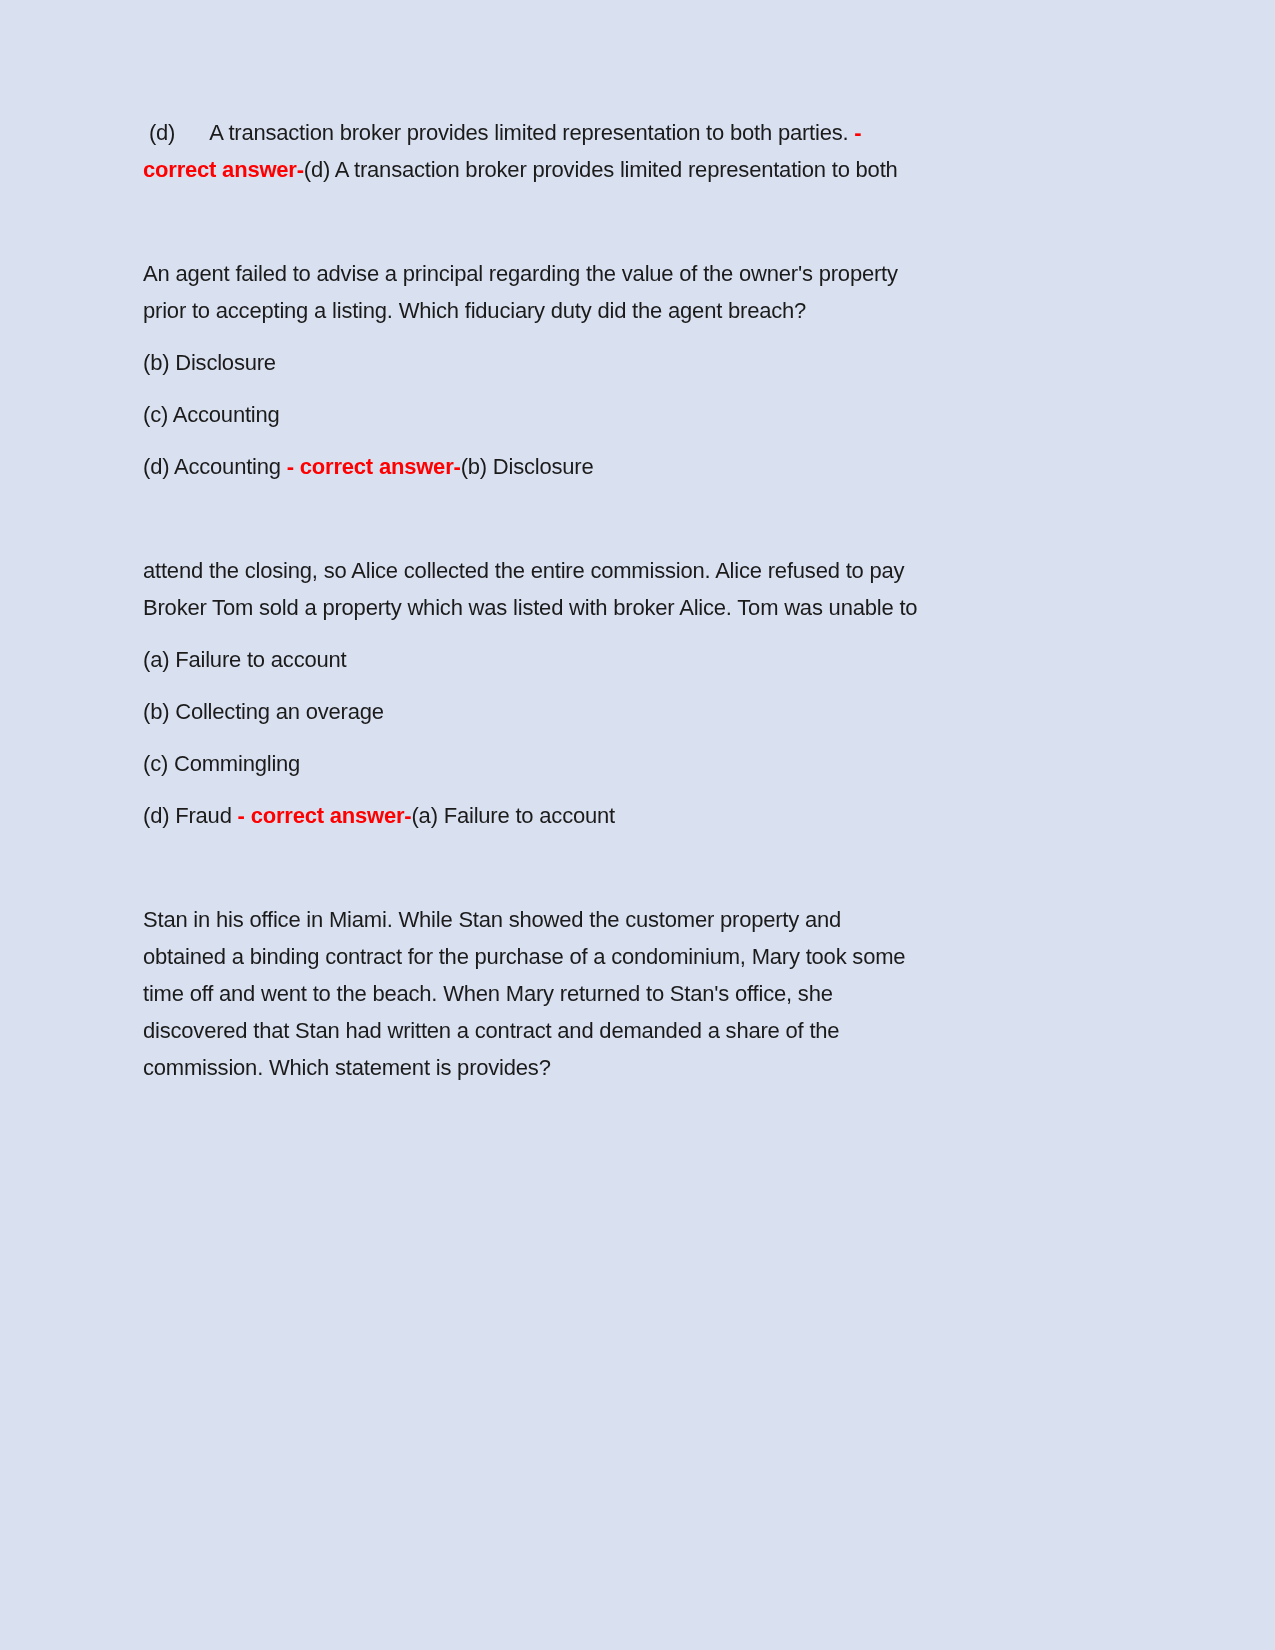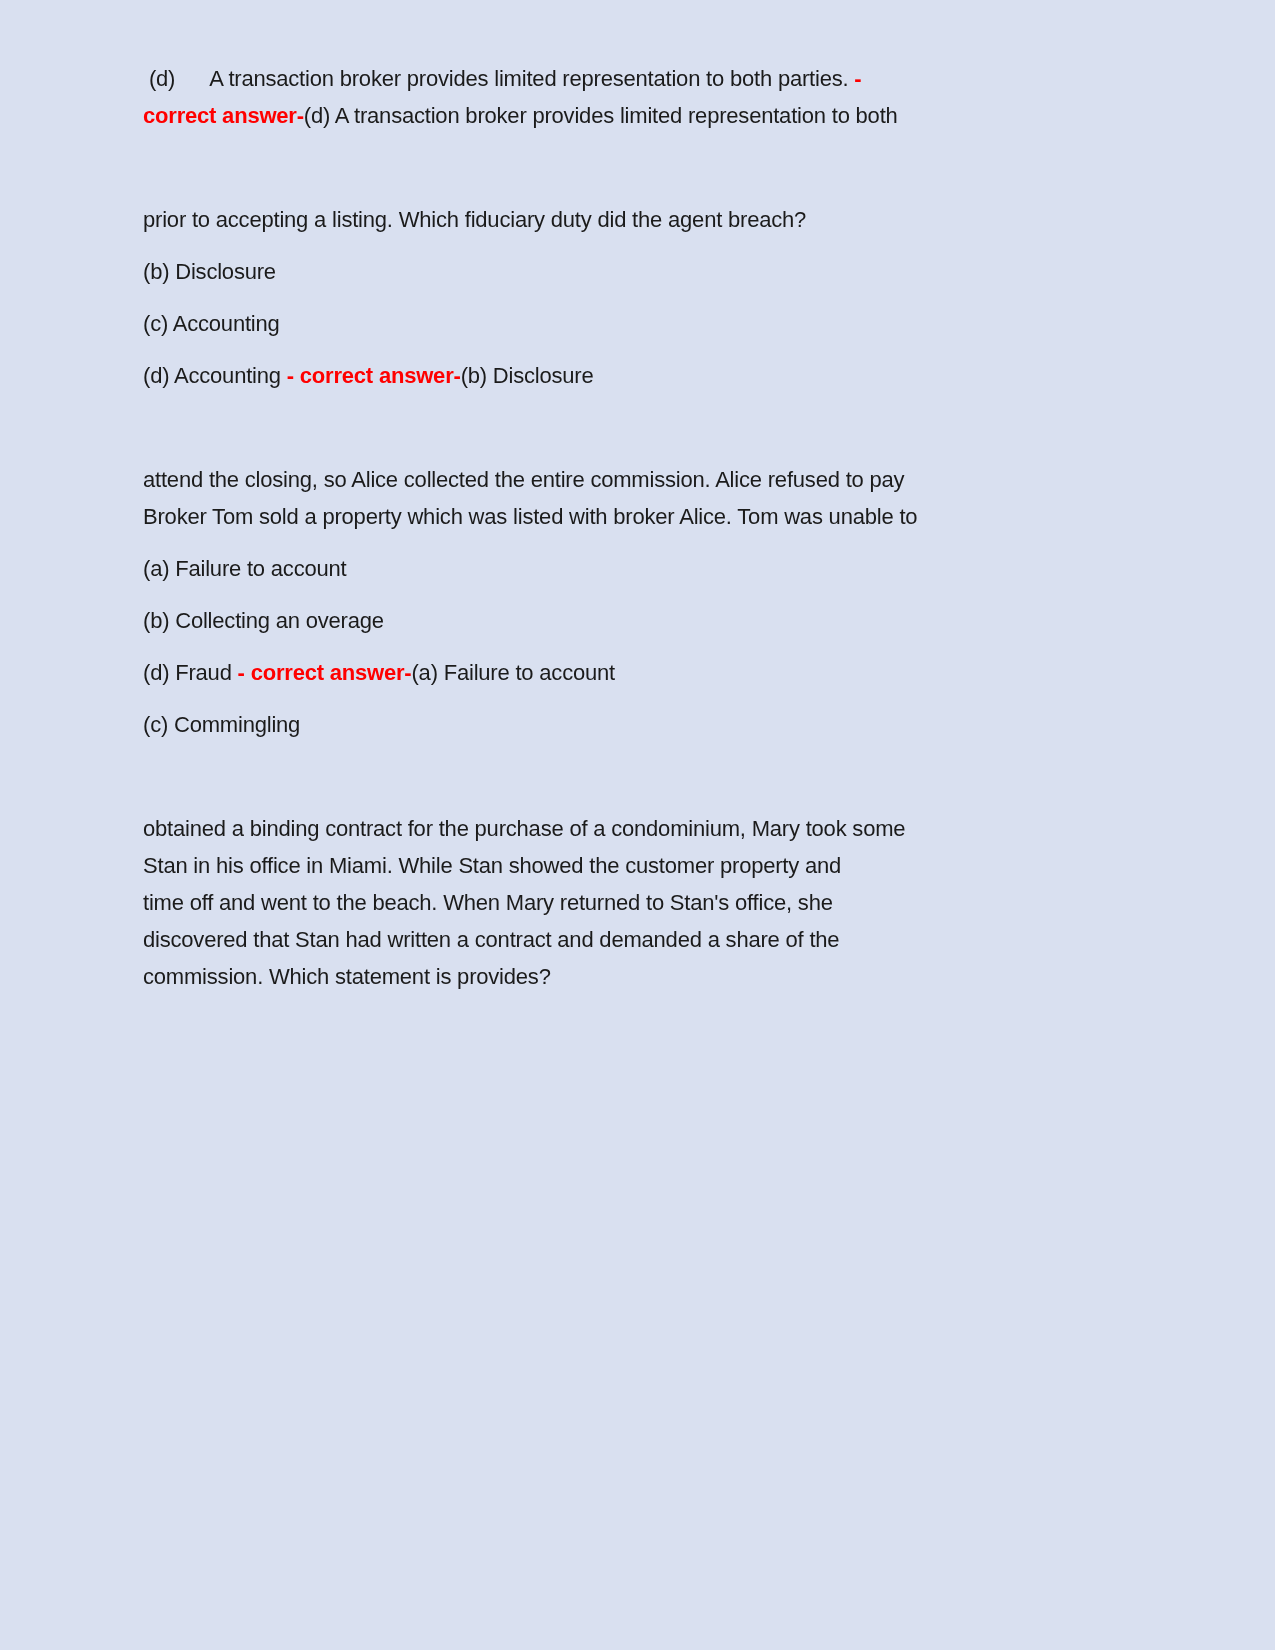--- a/index.html
+++ b/index.html
@@ -13,21 +13,21 @@
     background:var(--bg);
     color:var(--fg);
     font-family:"Liberation Sans","DejaVu Sans",sans-serif;
     font-size:22px;
     letter-spacing:-0.2px;
     line-height:37px;
   }
   .page{
     width:1275px;
     height:1650px;
-    padding:60px 140px 0 143px;
+    padding:114px 140px 0 143px;
     overflow:hidden;
   }
   .para{margin:0 0 15px 0;}
   .para.blank{height:37px;}
   .line{display:block;}
   .red{color:var(--red);font-weight:700;}
   .tab{display:inline-block;width:34px;}
 </style>
 </head>
 <body>
@@ -35,42 +35,43 @@
 <div class="page">
 
   <div class="para">
     <div class="line"><span>&nbsp;(d)</span><span class="tab"></span><span>A transaction broker provides limited representation to both parties. </span><span class="red">-</span></div>
     <div class="line"><span class="red">correct answer-</span><span>(d) A transaction broker provides limited representation to both</span></div>
   </div>
 
   <div class="para blank"></div>
 
   <div class="para">
+    <div class="line">An agent failed to advise a principal regarding the value of the owner's property</div>
     <div class="line">prior to accepting a listing. Which fiduciary duty did the agent breach?</div>
   </div>
   <div class="para">(b) Disclosure</div>
   <div class="para">(c) Accounting</div>
   <div class="para"><span>(d) Accounting </span><span class="red">- correct answer-</span><span>(b) Disclosure</span></div>
 
   <div class="para blank"></div>
 
   <div class="para">
     <div class="line">attend the closing, so Alice collected the entire commission. Alice refused to pay</div>
     <div class="line">Broker Tom sold a property which was listed with broker Alice. Tom was unable to</div>
   </div>
   <div class="para">(a) Failure to account</div>
   <div class="para">(b) Collecting an overage</div>
+  <div class="para">(c) Commingling</div>
   <div class="para"><span>(d) Fraud </span><span class="red">- correct answer-</span><span>(a) Failure to account</span></div>
-  <div class="para">(c) Commingling</div>
 
   <div class="para blank"></div>
 
   <div class="para">
+    <div class="line">Stan in his office in Miami. While Stan showed the customer property and</div>
     <div class="line">obtained a binding contract for the purchase of a condominium, Mary took some</div>
-    <div class="line">Stan in his office in Miami. While Stan showed the customer property and</div>
     <div class="line">time off and went to the beach. When Mary returned to Stan's office, she</div>
     <div class="line">discovered that Stan had written a contract and demanded a share of the</div>
     <div class="line">commission. Which statement is provides?</div>
   </div>
 
   <div class="para blank"></div>
 
 
 </div>
 

